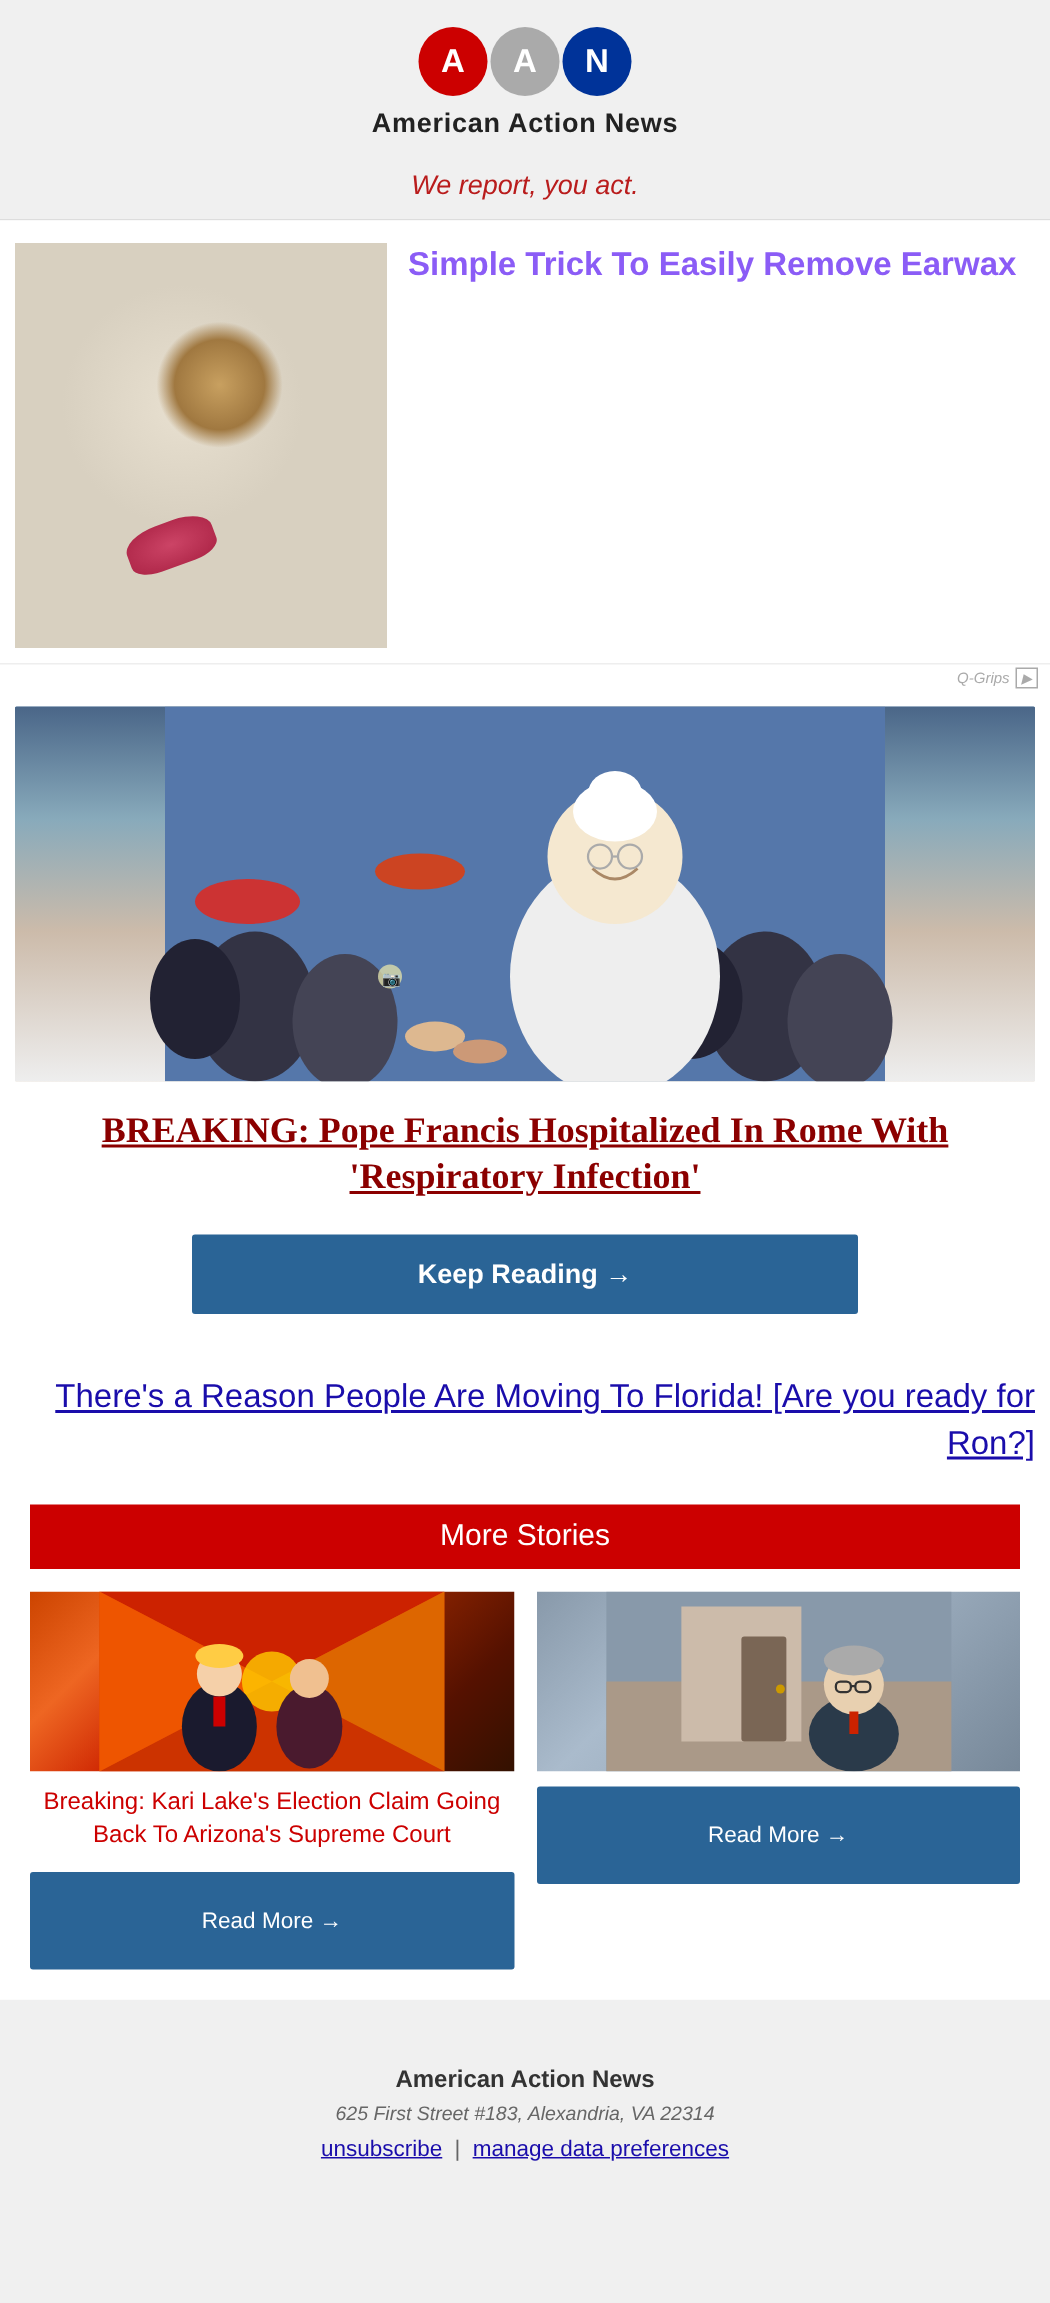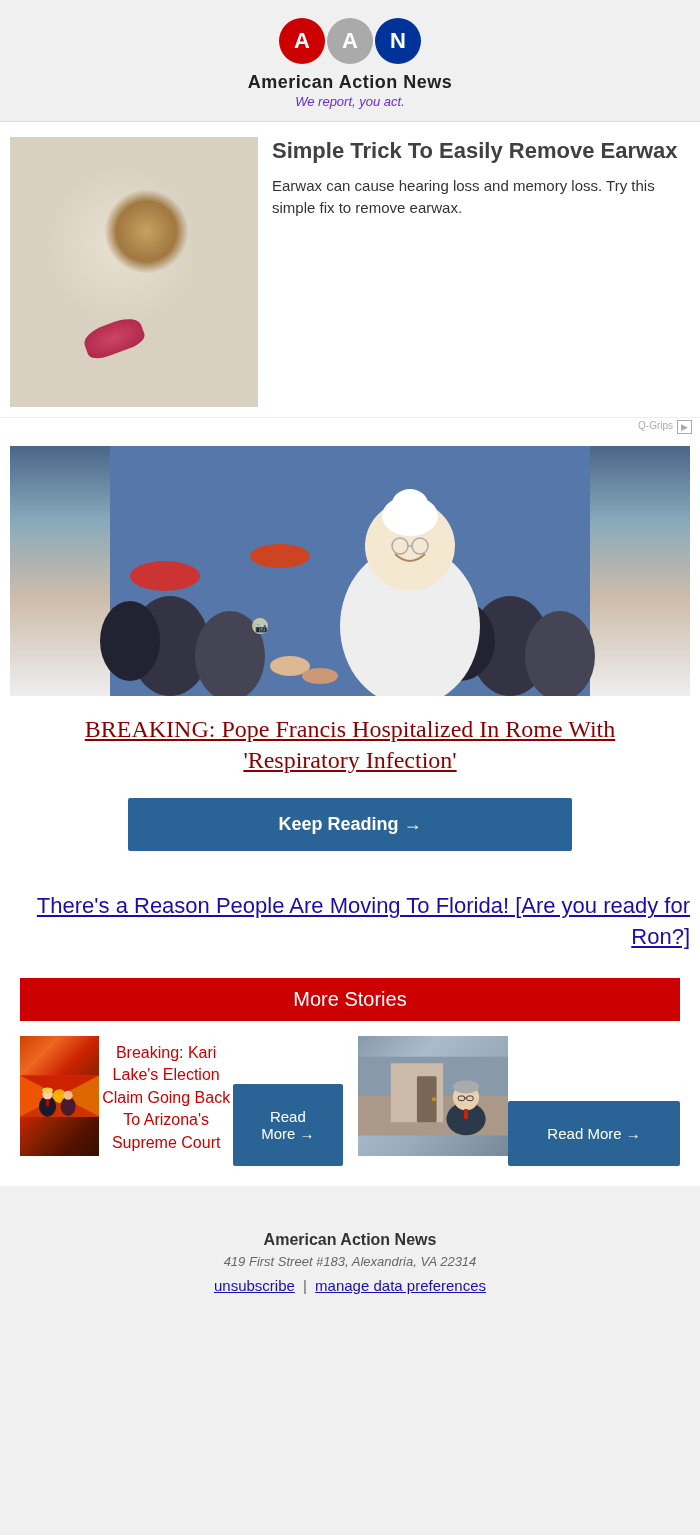--- a/index.html
+++ b/index.html
@@ -38,24 +38,24 @@
     .logo-circle.red { background: #cc0000; }
     .logo-circle.gray { background: #aaaaaa; }
     .logo-circle.blue { background: #003399; }
     .header-title {
       font-size: 18px;
       font-weight: bold;
       color: #222;
       letter-spacing: 0.5px;
     }
     .header-tagline {
-      font-size: 13px;
-      color: #6d28d9;
+      font-size: 18px;
+      color: #b91c1c;
       font-style: italic;
-      margin-top: 1px;
+      margin-top: 20px;
     }
 
     
     .main {
       background: #fff;
       padding: 0;
     }
 
     
     .ad-section {
@@ -95,21 +95,21 @@
       transform: rotate(-20deg);
     }
 
     .ad-content {
       padding: 0 0 0 14px;
       flex: 1;
     }
     .ad-title {
       font-size: 22px;
       font-weight: bold;
-      color: #404040;
+      color: #8b5cf6;
       line-height: 1.25;
       margin-bottom: 10px;
     }
     .ad-desc {
       font-size: 15px;
       color: #333;
       line-height: 1.5;
       margin-bottom: 12px;
     }
     .ad-link {
@@ -119,22 +119,23 @@
       cursor: pointer;
       line-height: 1.4;
     }
     .ad-footer {
       text-align: right;
       font-size: 10px;
       color: #aaa;
       padding: 2px 8px;
       display: flex;
       justify-content: flex-end;
-      align-items: flex-start;
+      align-items: center;
       gap: 4px;
+      font-style: italic;
     }
     .ad-badge {
       font-size: 9px;
       color: #aaa;
       border: 1px solid #aaa;
       padding: 1px 3px;
     }
 
     
     .pope-image-container {
@@ -161,20 +162,21 @@
       top: 0; left: 0; right: 0; bottom: 0;
       background:
         radial-gradient(ellipse 200px 150px at 50% 80%, #f5f0e8 0%, transparent 70%),
         linear-gradient(180deg, #4a6688 0%, #88aabb 30%, #ccbbaa 60%, #eeeeee 100%);
     }
 
     
     .breaking-headline {
       text-align: center;
       padding: 18px 25px 10px;
+      font-weight: bold;
     }
     .breaking-headline a {
       font-size: 24px;
       color: #8B0000;
       text-decoration: underline;
       line-height: 1.3;
       font-family: Georgia, serif;
     }
 
     
@@ -221,22 +223,22 @@
       padding: 10px;
       margin-bottom: 15px;
     }
     .stories-grid {
       display: flex;
       gap: 15px;
     }
     .story-card {
       flex: 1;
       display: flex;
-      flex-direction: row;
-      align-items: flex-end;
+      flex-direction: column;
+      align-items: center;
     }
     .story-image {
       width: 100%;
       height: 120px;
       margin-bottom: 10px;
       overflow: hidden;
     }
     
     .trump-img {
       width: 100%;
@@ -332,21 +334,20 @@
 <div class="main">
 
   <div class="ad-section">
     <div class="ad-image">
       <div class="earwax-img">
         <div class="nail-overlay"></div>
       </div>
     </div>
     <div class="ad-content">
       <div class="ad-title">Simple Trick To Easily Remove Earwax</div>
-      <div class="ad-desc">Earwax can cause hearing loss and memory loss. Try this simple fix to remove earwax.</div>
     </div>
   </div>
   <div class="ad-footer">
     <span>Q-Grips</span>
     <span class="ad-badge">▶</span>
   </div>
 
   <div class="pope-image-container">
     <div class="pope-image">
       <div class="pope-crowd-bg"></div>
@@ -456,19 +457,19 @@
         <button class="story-read-more">Read More →</button>
       </div>
 
     </div>
   </div>
 
 </div>
 
 <div class="footer">
   <div class="footer-title">American Action News</div>
-  <div class="footer-address">419 First Street #183, Alexandria, VA 22314</div>
+  <div class="footer-address">625 First Street #183, Alexandria, VA 22314</div>
   <div class="footer-links">
     <a>unsubscribe</a>
     <span class="separator">|</span>
     <a>manage data preferences</a>
   </div>
 </div>
 
 </body></html>

